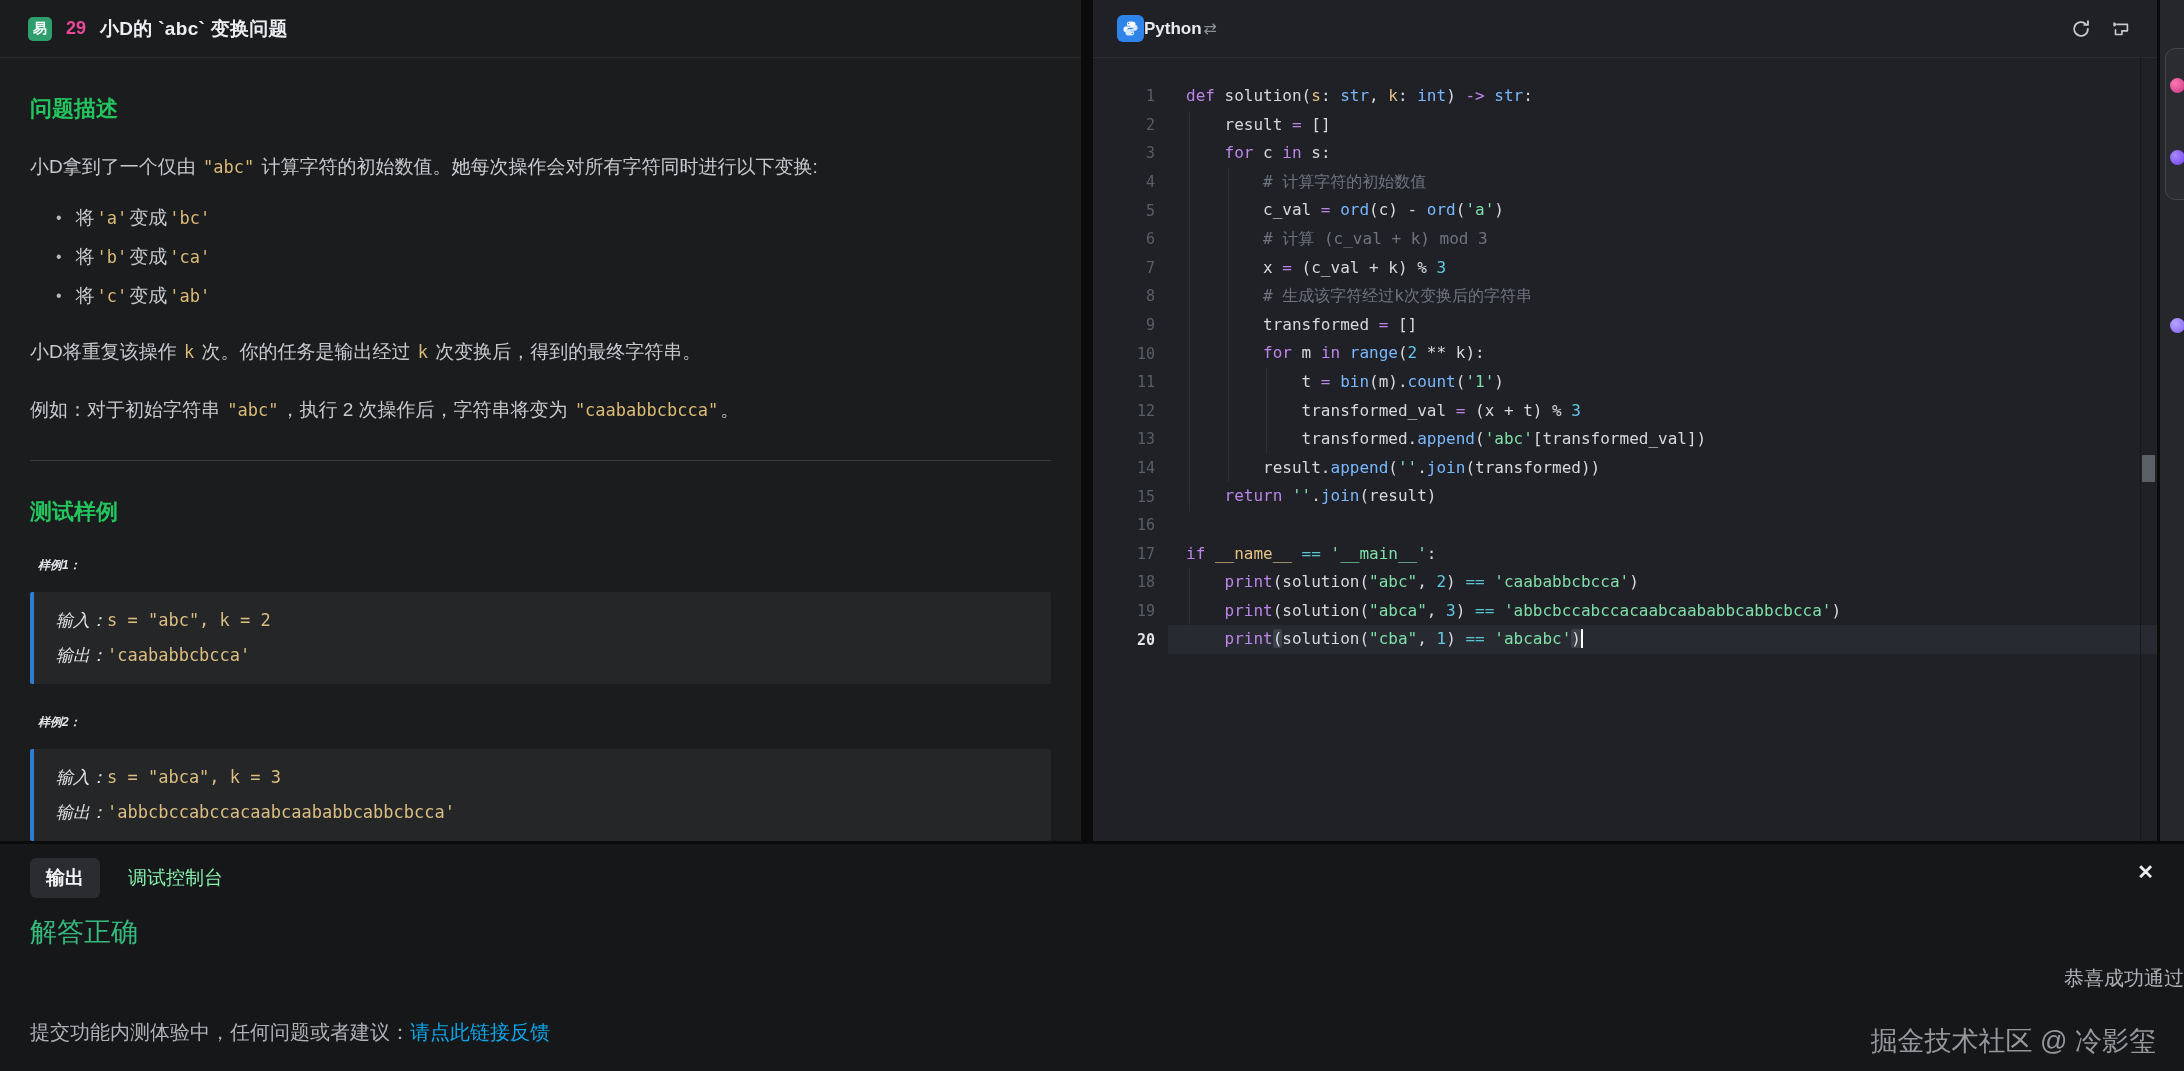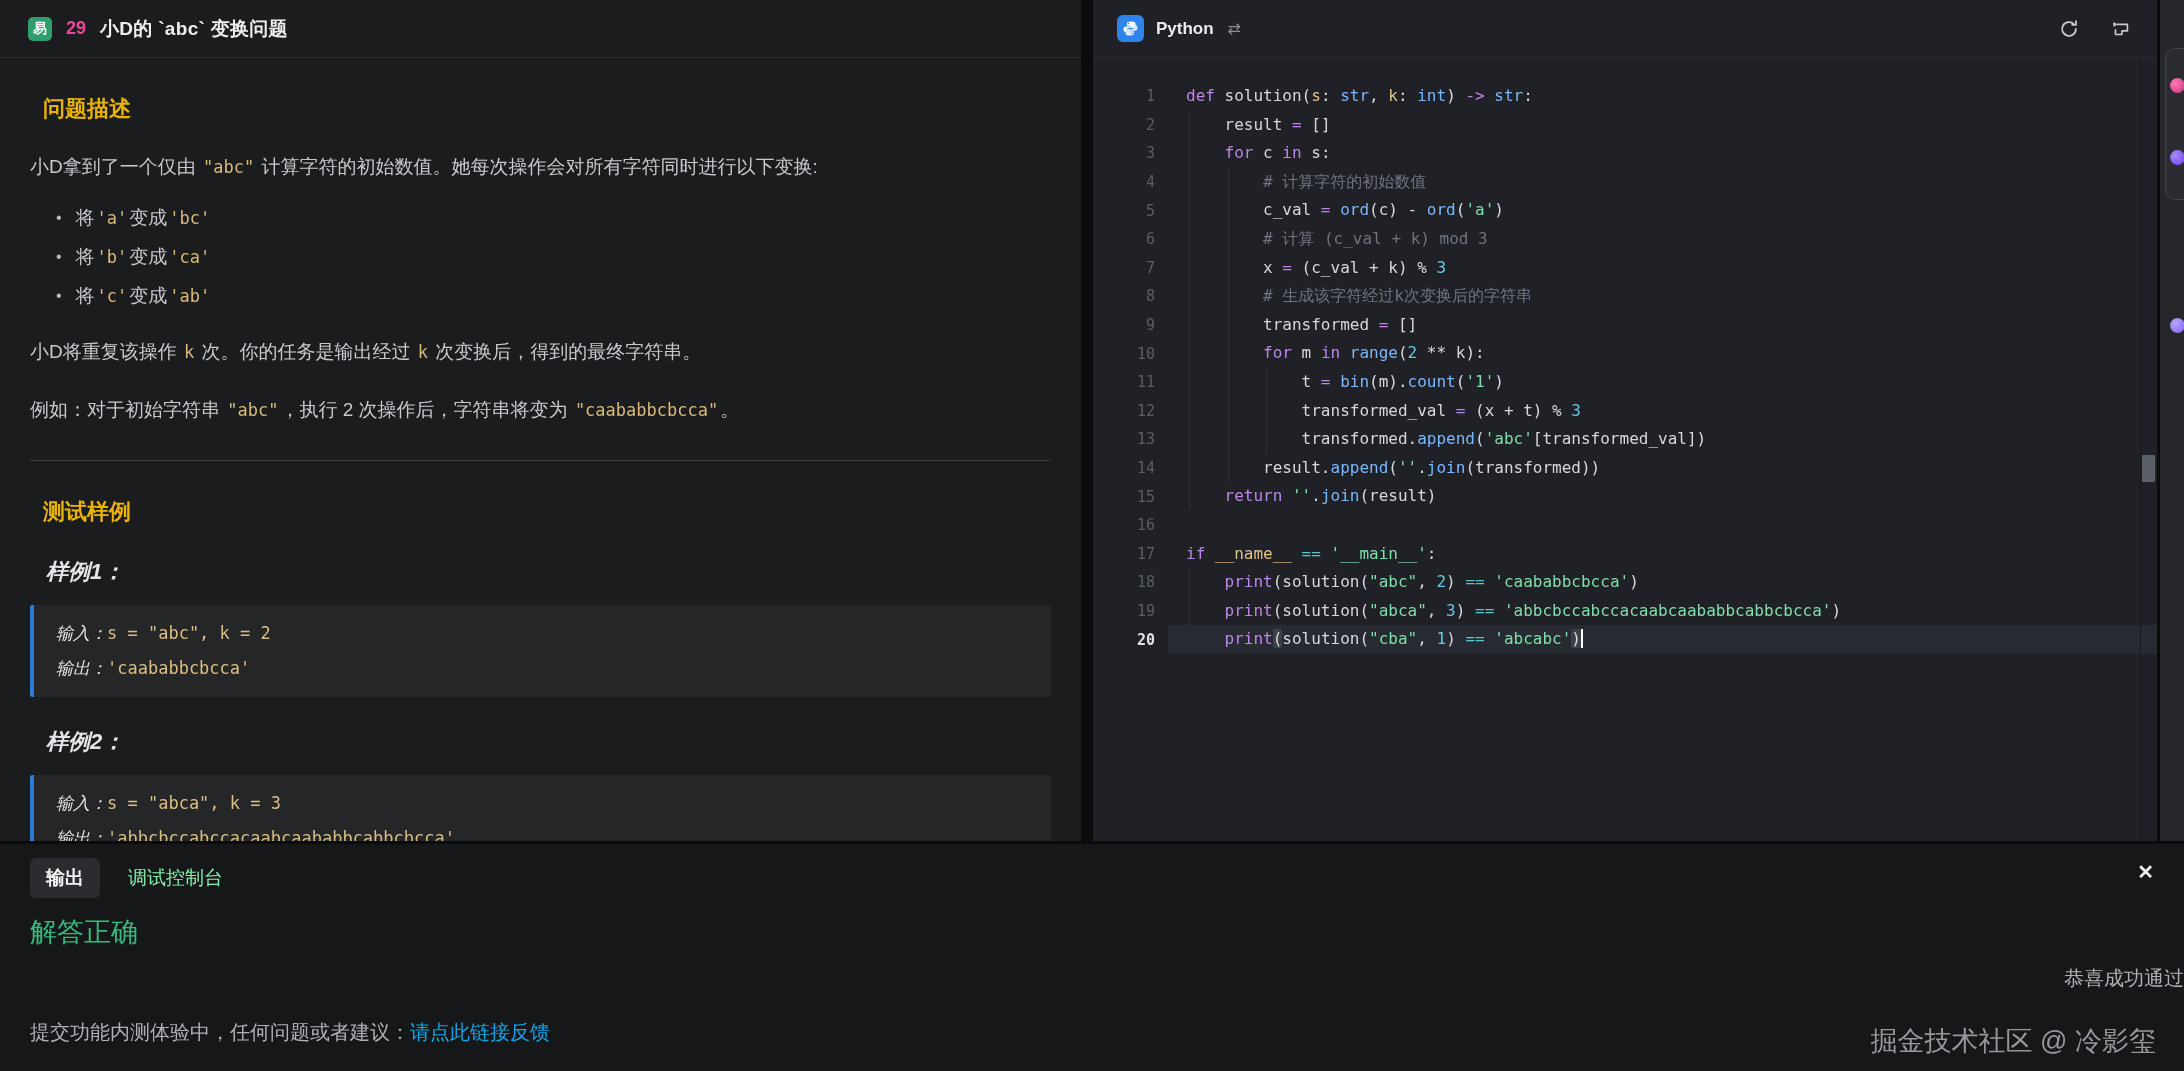--- a/index.html
+++ b/index.html
@@ -7,36 +7,36 @@
   .stage{position:relative;width:2184px;height:1071px;background:#0b0b0c;}
 
   
   .panel-left{position:absolute;left:0;top:0;width:1081px;height:841px;background:#1b1c1e;overflow:hidden;}
   .pl-header{height:57px;display:flex;align-items:center;gap:14px;padding:0 28px;border-bottom:1px solid #2a2b2e;}
   .diff-badge{width:24px;height:24px;border-radius:5px;background:#2f9e6d;color:#fff;font-size:14px;font-weight:700;
     display:flex;align-items:center;justify-content:center;flex:none;}
   .prob-num{color:#ec4899;font-size:18px;font-weight:700;}
   .prob-title{color:#eceef1;font-size:19px;font-weight:700;letter-spacing:.3px;}
   .pl-content{padding:0 30px;color:#c7c9ce;font-size:19px;}
-  .pl-content h2{font-size:22px;font-weight:700;color:#eab308;margin:36px 0 0 13px;}
+  .pl-content h2{font-size:22px;font-weight:700;color:#22c55e;margin:36px 0 0 0;}
   .para{margin-top:28px;line-height:1.55;}
   .inline-code{font-family:"DejaVu Sans Mono",monospace;color:#dcba76;font-size:17px;padding:0 2px;}
   .rules{margin-top:24px;}
   .rule-item{display:flex;align-items:center;margin:13px 0 13px 26px;}
   .rule-item .bullet{color:#b8babe;margin-right:14px;font-size:16px;}
   .hr{border:none;border-top:1px solid #3c3d40;margin:36px 0 0 0;}
-  .sample-label{margin:30px 0 0 16px;font-size:22px;font-weight:700;font-style:italic;color:#e3e5e8;}
+  .sample-label{margin:30px 0 0 8px;font-size:12px;font-weight:700;font-style:italic;color:#e3e5e8;}
   .sample-box{margin-top:18px;background:#242628;border-left:4px solid #2e7cd6;border-radius:2px;
     padding:11px 22px;font-size:17px;line-height:34px;}
   .sample-row .lbl{color:#e3e5e8;font-style:italic;}
   .sample-row .scode{font-family:"DejaVu Sans Mono",monospace;color:#dcbe82;}
 
   
   .panel-editor{position:absolute;left:1093px;top:0;width:1064px;height:841px;background:#1f2126;overflow:hidden;}
-  .ed-header{height:57px;display:flex;align-items:center;gap:12px;padding:0 24px;border-bottom:1px solid #2b2d32;}
+  .ed-header{height:57px;display:flex;align-items:center;padding:0 24px;border-bottom:1px solid #2b2d32;}
   .py-badge{width:27px;height:27px;border-radius:6px;background:#2f84ea;display:flex;align-items:center;justify-content:center;flex:none;}
   .lang-label{color:#e8eaed;font-size:17px;font-weight:700;}
   .swap-icon{color:#8b9097;font-size:16px;margin-left:2px;}
   .ed-spacer{flex:1;}
   .ed-icon{color:#c6c9ce;width:24px;height:24px;display:flex;align-items:center;justify-content:center;}
   .ed-icon + .ed-icon{margin-left:16px;}
   .code-area{position:relative;padding-top:24px;height:760px;font-family:"DejaVu Sans Mono",monospace;font-size:16px;}
   .line{display:flex;height:28.6px;align-items:center;position:relative;}
   .ln{width:62px;text-align:right;color:#595f68;font-size:15px;flex:none;
       font-family:"DejaVu Sans Mono",monospace;}

